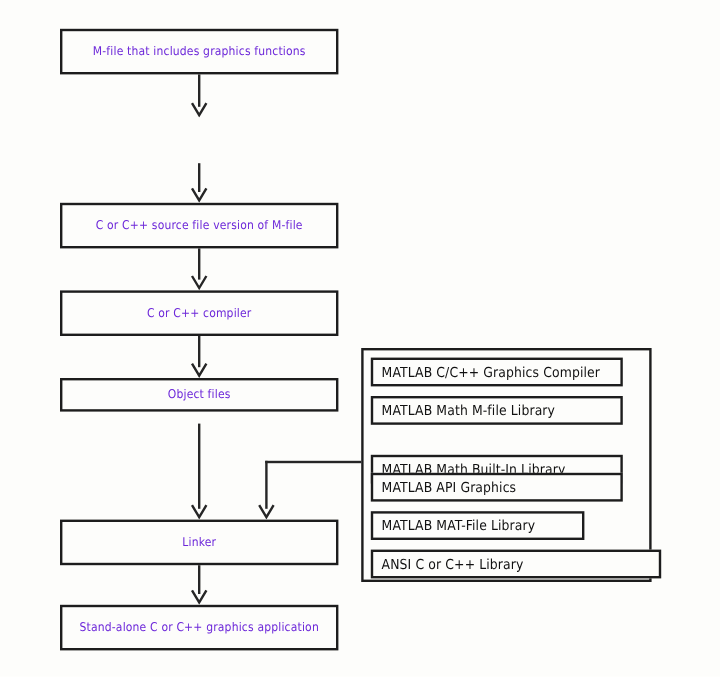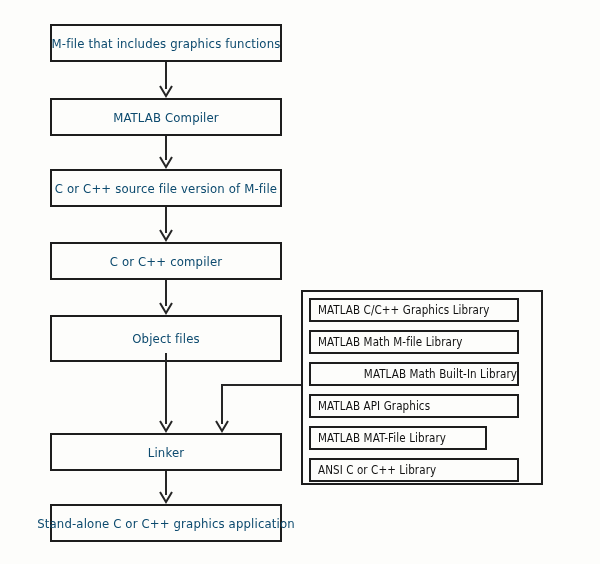--- a/index.html
+++ b/index.html
@@ -18,22 +18,22 @@
 
   
   .node {
     position: absolute;
     box-sizing: border-box;
     background: #fdfdfb;
     border: 2px solid #1d1d1d;
     display: flex;
     align-items: center;
     justify-content: center;
-    color: #0c4a6e;
-    font-size: 13px;
+    color: #6d28d9;
+    font-size: 10px;
     letter-spacing: .15px;
     white-space: nowrap;
   }
   
   .node.shadowed::after {
     content: "";
     position: absolute;
     left: -8px;
     top: -8px;
     right: -9px;
@@ -97,33 +97,30 @@
 </style>
 </head>
 <body>
 
 <div id="canvas">
 
   <div class="node" style="left:50px; top:24px; width:232px; height:38px;">
     <span>M-file that includes graphics functions</span>
   </div>
 
-  <div class="node shadowed" style="left:50px; top:98px; width:232px; height:38px;">
-    <span>MATLAB Compiler</span>
-  </div>
 
   <div class="node" style="left:50px; top:169px; width:232px; height:38px;">
     <span>C or C++ source file version of M-file</span>
   </div>
 
   <div class="node shadowed" style="left:50px; top:242px; width:232px; height:38px;text-align:right;">
     <span>C or C++ compiler</span>
   </div>
 
-  <div class="node" style="left:50px; top:315px; width:232px; height:47px;">
+  <div class="node" style="left:50px; top:315px; width:232px; height:28px;">
     <span>Object files</span>
   </div>
 
   <div class="node" style="left:50px; top:504px; width:232px; height:38px;">
     <span>Stand-alone C or C++ graphics application</span>
   </div>
 
   <div class="node shadowed" style="left:50px; top:433px; width:232px; height:38px;">
     <span>Linker</span>
   </div>
@@ -174,37 +171,37 @@
   <div class="vline" style="left:165px; top:471px; height:24px;"></div>
   <div class="arrowhead" style="left:158px; top:491px;">
     <svg width="16" height="13" viewBox="0 0 16 13">
       <path d="M2 1 L8 11 L14 1" fill="none" stroke="#262626" stroke-width="2"></path>
     </svg>
   </div>
 
   <div id="lib-panel" style="left:301px; top:290px; width:242px; height:195px;">
 
     <div class="lib-item" style="left:6px; top:6px; width:210px; height:24px;">
-      <span>MATLAB C/C++ Graphics Library</span>
+      <span>MATLAB C/C++ Graphics Compiler</span>
     </div>
 
     <div class="lib-item" style="left:6px; top:38px; width:210px; height:24px;">
       <span>MATLAB Math M-file Library</span>
     </div>
 
-    <div class="lib-item" style="left:6px; top:70px; width:210px; height:24px;justify-content:flex-end;">
+    <div class="lib-item" style="left:6px; top:87px; width:210px; height:24px;">
       <span>MATLAB Math Built-In Library</span>
     </div>
 
     <div class="lib-item" style="left:6px; top:102px; width:210px; height:24px;">
       <span>MATLAB API Graphics</span>
     </div>
 
     <div class="lib-item" style="left:6px; top:134px; width:178px; height:24px;">
       <span>MATLAB MAT-File Library</span>
     </div>
 
-    <div class="lib-item" style="left:6px; top:166px; width:210px; height:24px;">
+    <div class="lib-item" style="left:6px; top:166px; width:242px; height:24px;">
       <span>ANSI C or C++ Library</span>
     </div>
   </div>
 
 </div>
 
 </body></html>

